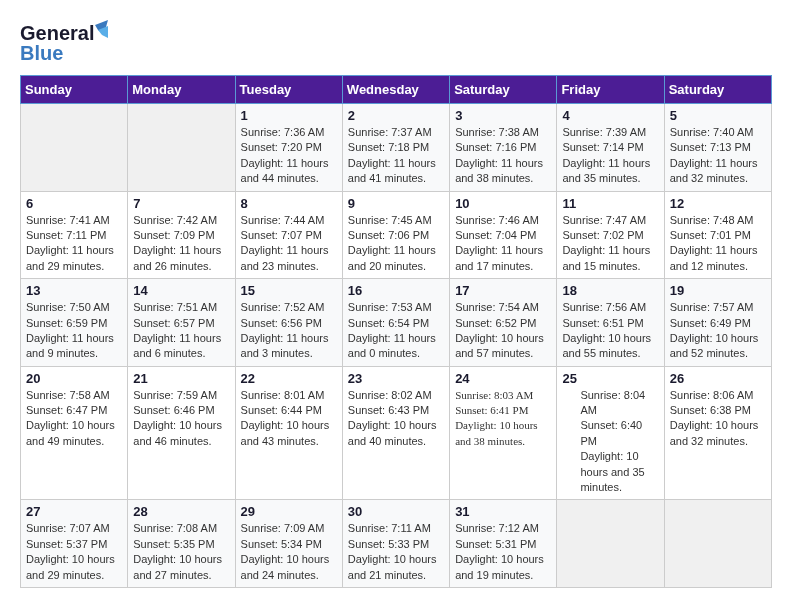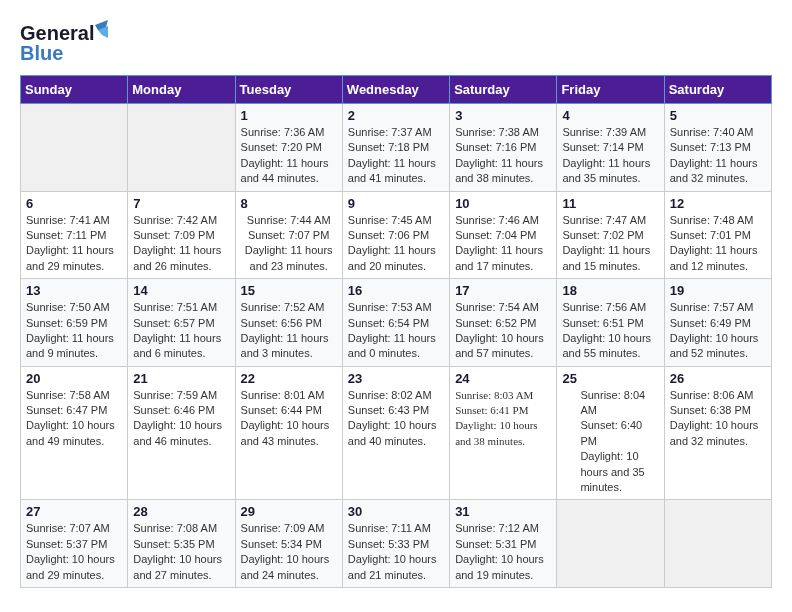--- a/index.html
+++ b/index.html
@@ -150,21 +150,21 @@
 Daylight: 11 hours and 29 minutes.</div>
         </td>
         <td>
           <span class="day-number">7</span>
           <div class="day-info" style="white-space: pre-line;">Sunrise: 7:42 AM
 Sunset: 7:09 PM
 Daylight: 11 hours and 26 minutes.</div>
         </td>
         <td>
           <span class="day-number">8</span>
-          <div class="day-info" style="white-space: pre-line; text-align: center;">Sunrise: 7:44 AM
+          <div class="day-info" style="white-space: pre-line;">Sunrise: 7:44 AM
 Sunset: 7:07 PM
 Daylight: 11 hours and 23 minutes.</div>
         </td>
         <td>
           <span class="day-number">9</span>
           <div class="day-info" style="white-space: pre-line;">Sunrise: 7:45 AM
 Sunset: 7:06 PM
 Daylight: 11 hours and 20 minutes.</div>
         </td>
         <td>

